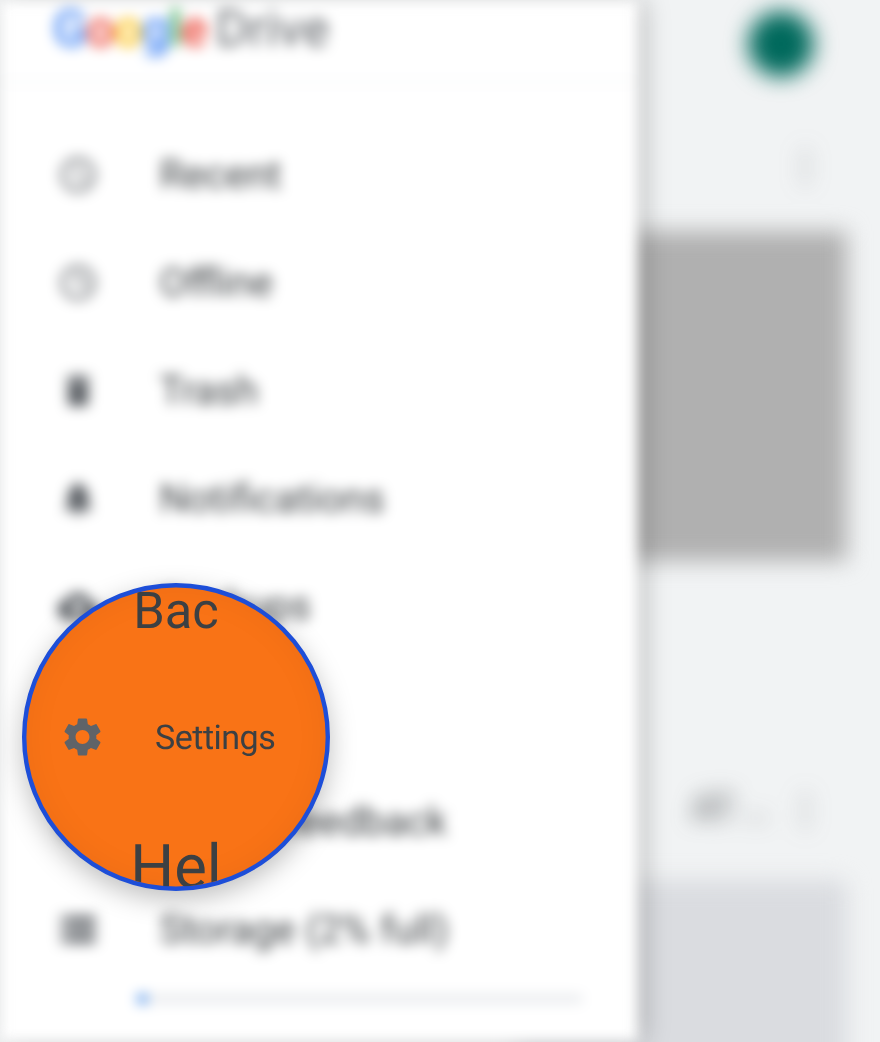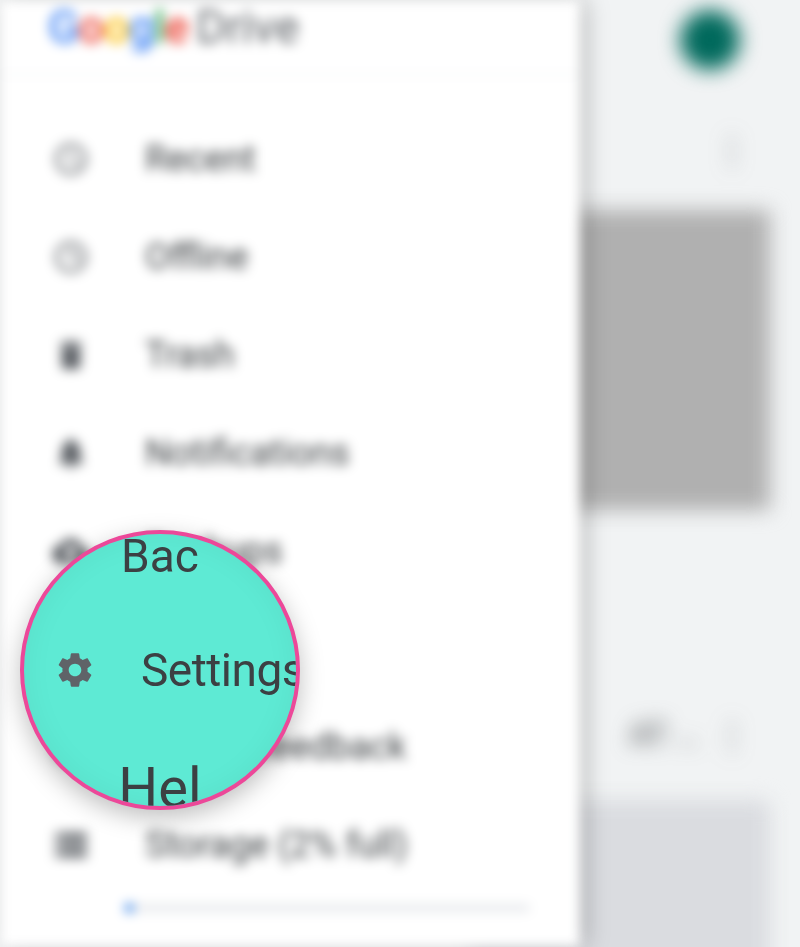--- a/index.html
+++ b/index.html
@@ -166,22 +166,22 @@
     }
     
     
     .magnifier {
       position: absolute;
       top: 530px;
       left: 20px;
       width: 280px;
       height: 280px;
       border-radius: 50%;
-      background: #5eead4;
-      border: 4px solid #ec4899;
+      background: #f97316;
+      border: 4px solid #1d4ed8;
       box-shadow: 0 8px 24px rgba(0,0,0,0.25), inset 0 0 30px rgba(0,0,0,0.05);
       overflow: hidden;
       z-index: 100;
       text-align: center;
     }
     
     .magnifier-content {
       position: absolute;
       top: 50%;
       left: 50%;
@@ -202,21 +202,21 @@
       flex-shrink: 0;
     }
     
     .mag-icon svg {
       width: 100%;
       height: 100%;
       fill: #5f6368;
     }
     
     .mag-label {
-      font-size: 46px;
+      font-size: 31px;
       color: #3c4043;
       font-weight: 400;
       letter-spacing: -0.5px;
     }
     
     .mag-partial-top {
       position: absolute;
       top: -5px;
       left: 50%;
       transform: translateX(-50%);

